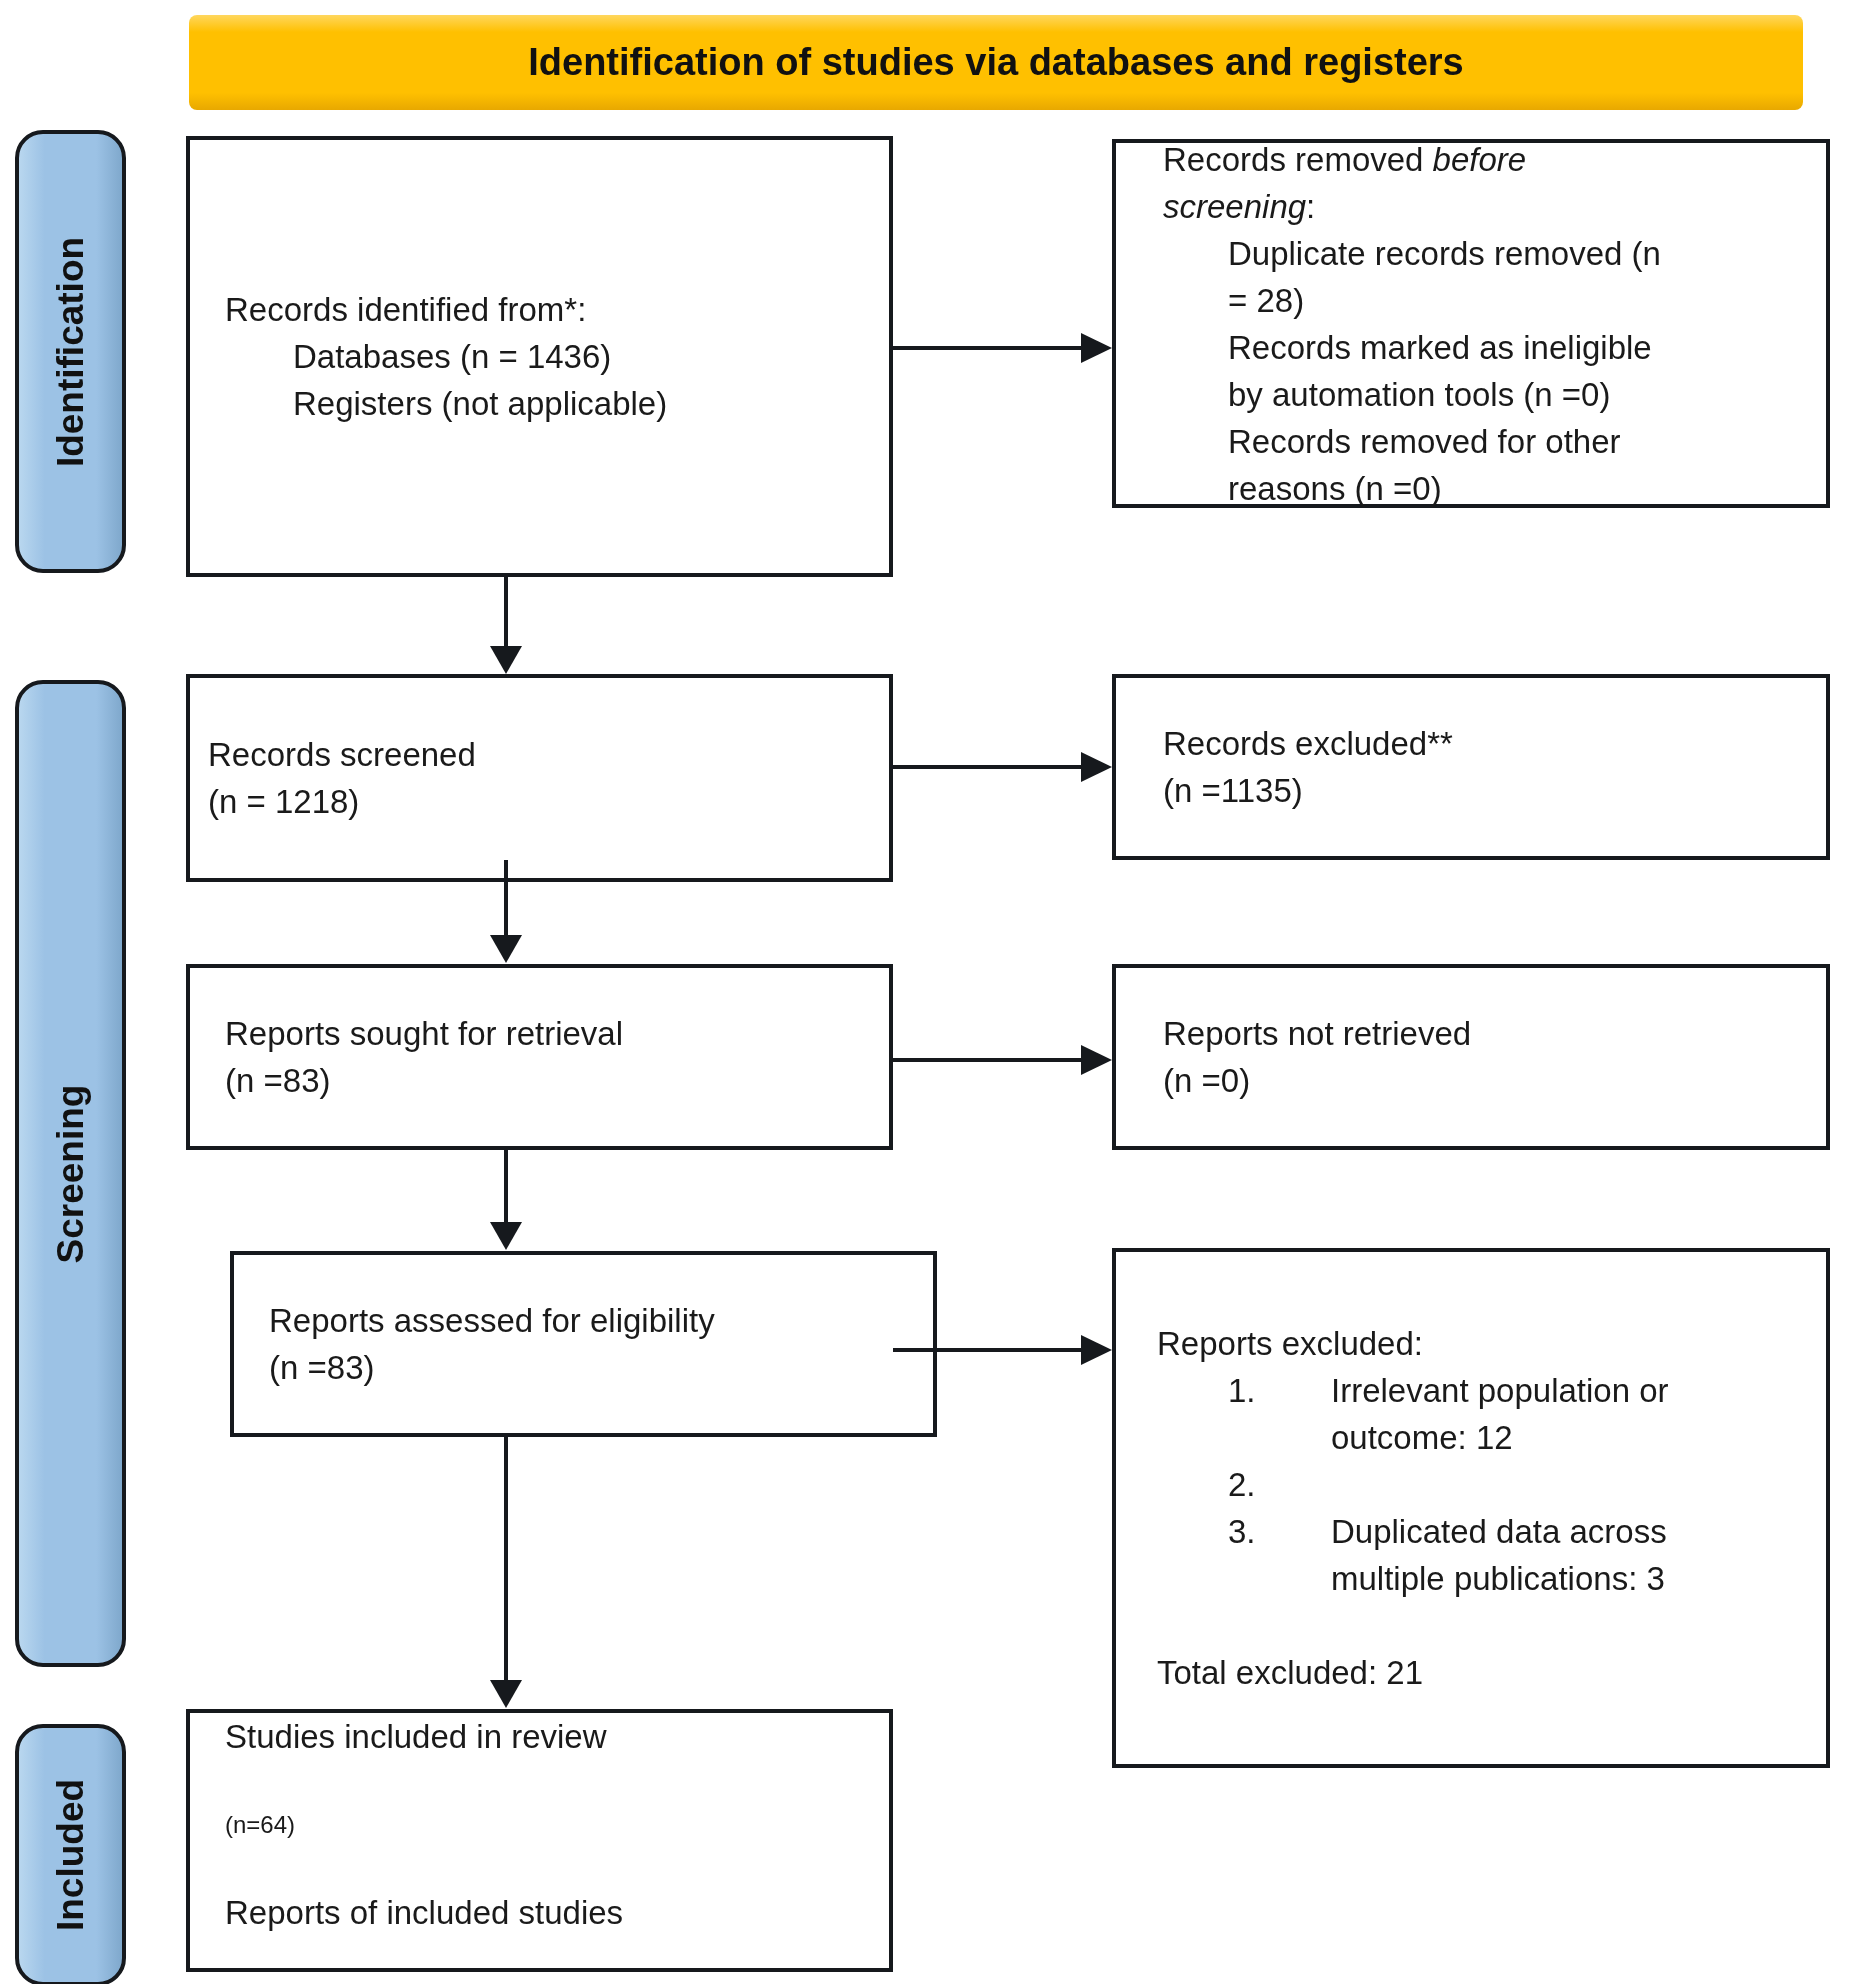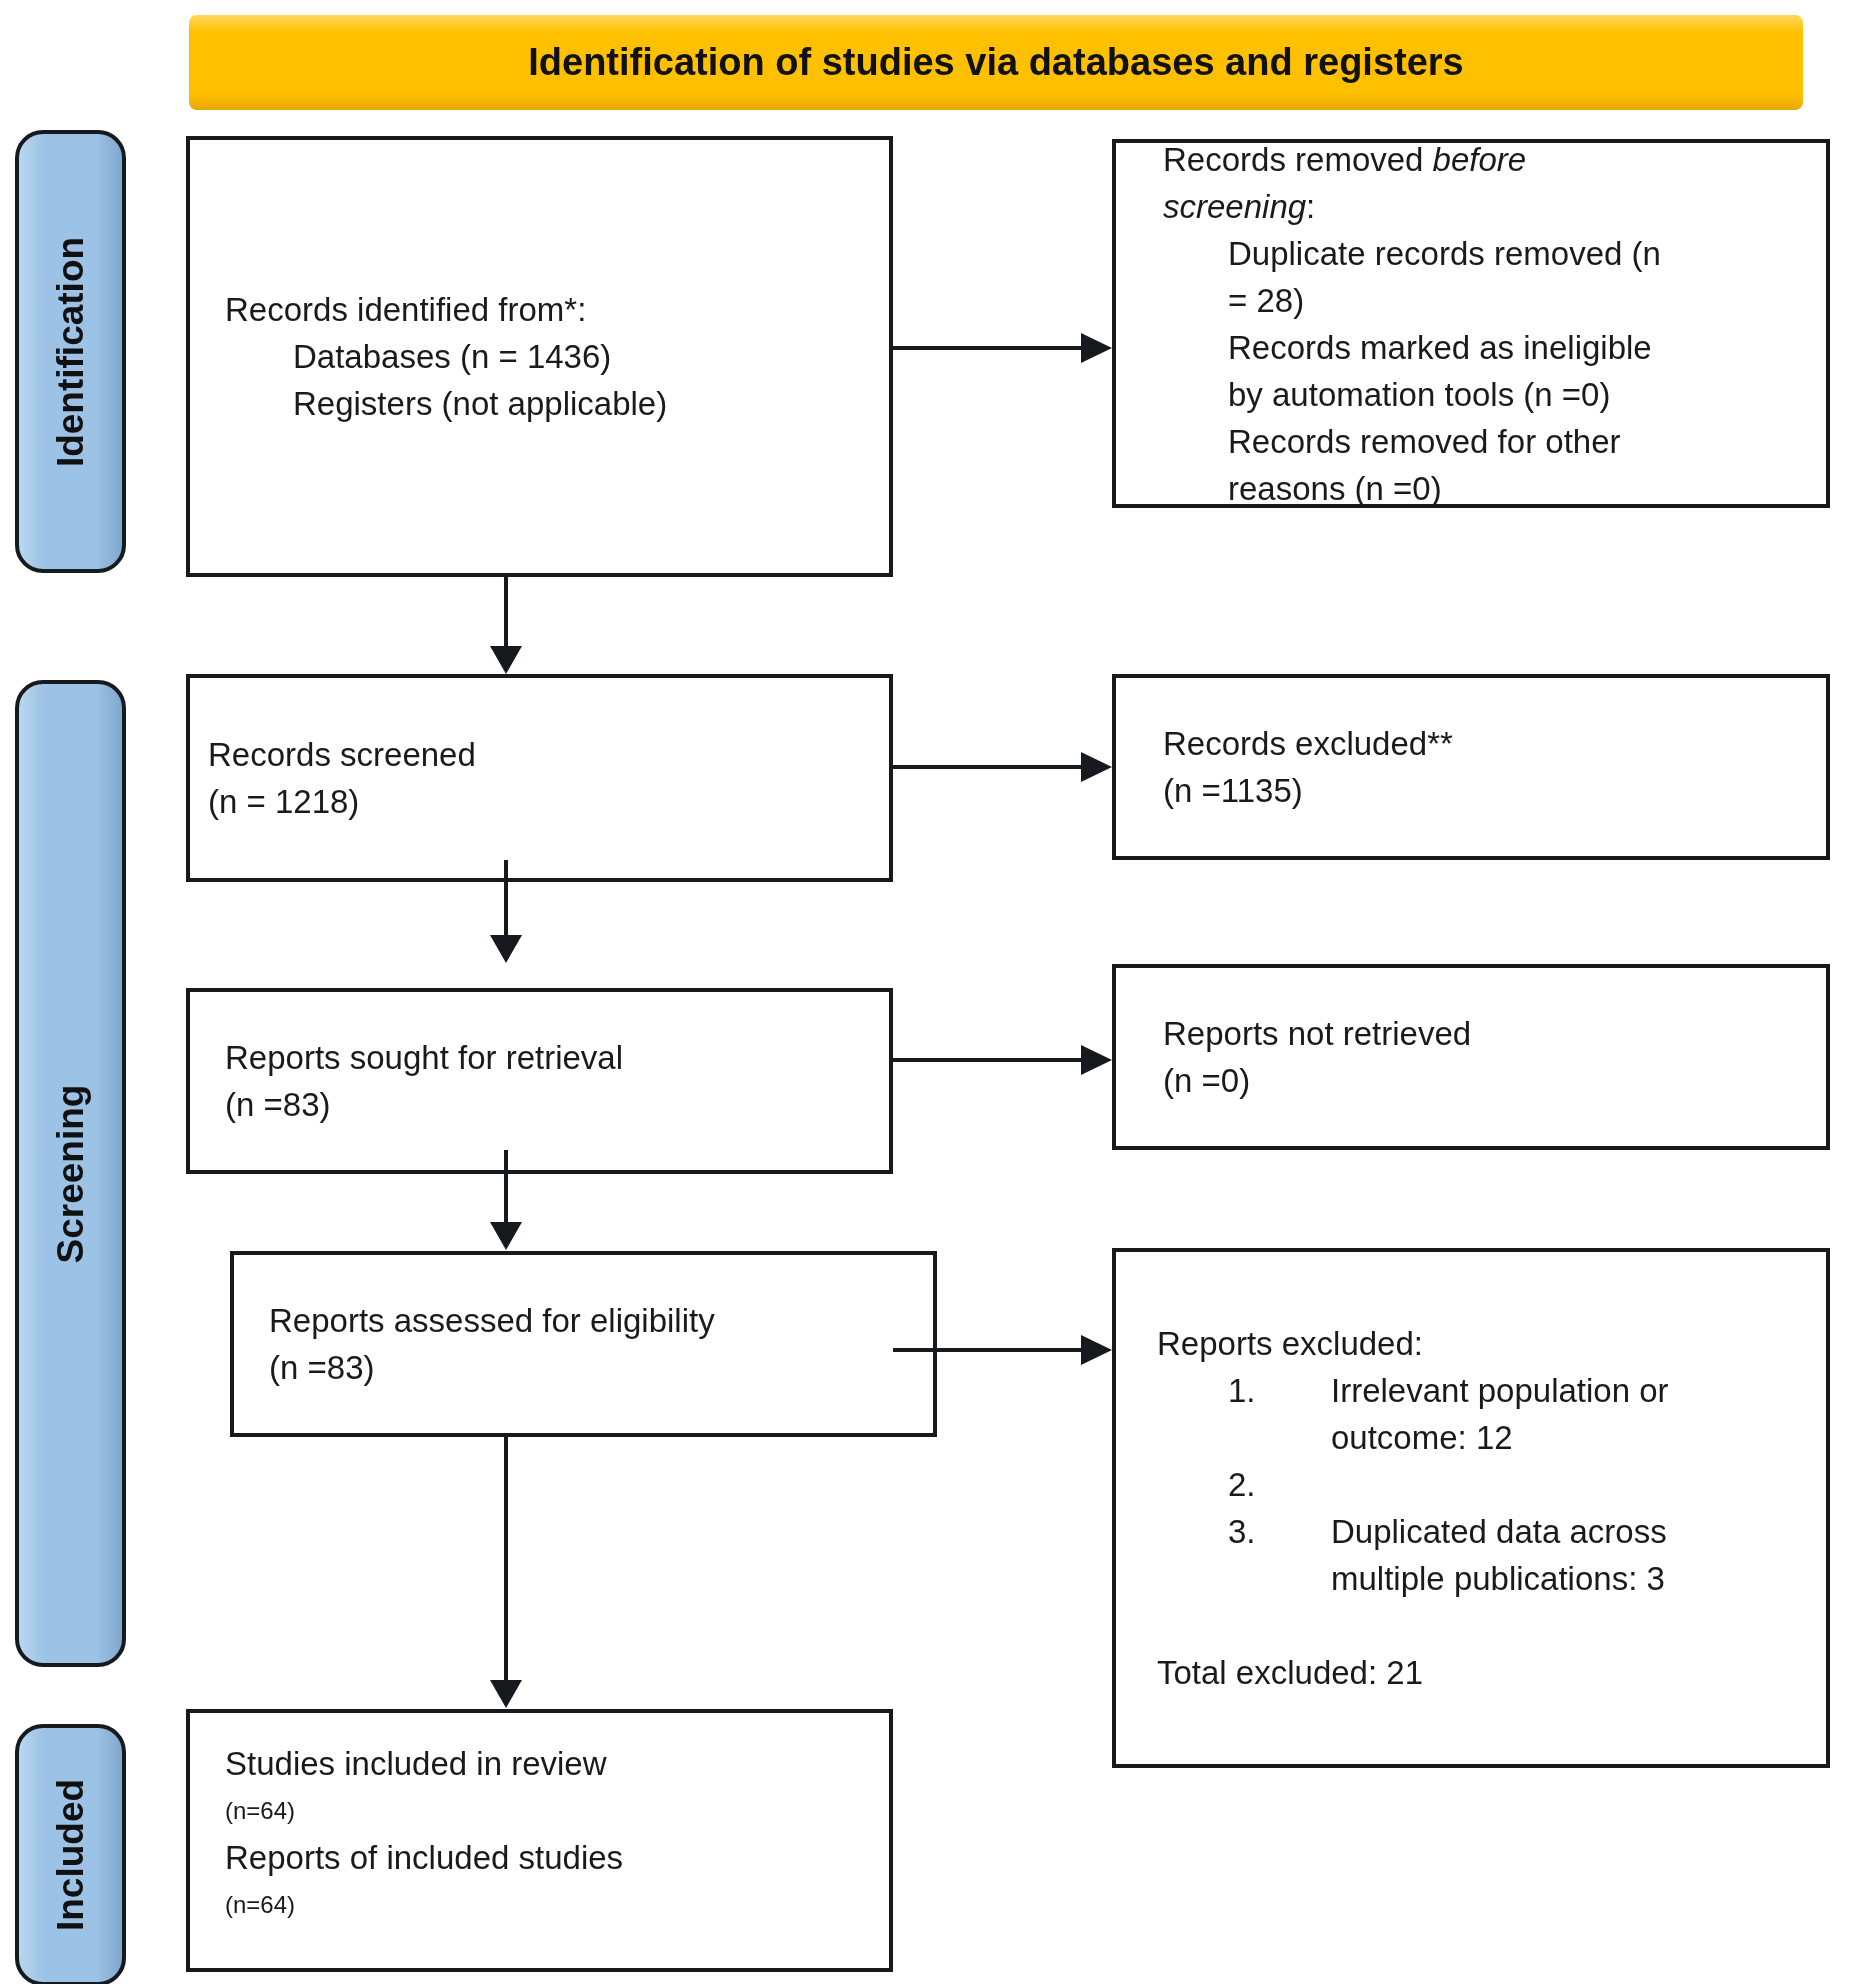--- a/index.html
+++ b/index.html
@@ -36,25 +36,25 @@
     font-size:33px;line-height:47px;
     display:flex;flex-direction:column;justify-content:center;
     box-sizing:border-box;
   }
   .col-l{left:186px;width:707px;}
   .col-r{left:1112px;width:718px;}
   #box-identified{top:136px;height:441px;padding-left:35px;padding-right:12px;}
   #box-removed{top:139px;height:369px;padding-left:47px;padding-right:12px;}
   #box-screened{top:674px;height:208px;padding-left:18px;}
   #box-excluded{top:674px;height:186px;padding-left:47px;}
-  #box-sought{top:964px;height:186px;padding-left:35px;margin-top:24px;}
+  #box-sought{top:964px;height:186px;padding-left:35px;}
   #box-notretrieved{top:964px;height:186px;padding-left:47px;}
   #box-assessed{top:1251px;height:186px;padding-left:35px;margin-left:44px;}
   #box-reportsexcluded{top:1248px;height:520px;padding-left:41px;padding-right:18px;}
-  #box-included{top:1709px;height:263px;padding-left:35px;justify-content:flex-start;padding-top:27px;}
+  #box-included{top:1709px;height:263px;padding-left:35px;justify-content:flex-start;gap:41px;}
   .indent{margin-left:68px;}
   .hang{margin-left:65px;}
   .small{font-size:24px;line-height:47px;}
   .it{font-style:italic;}
   .olitem{display:flex;}
   .olnum{flex:0 0 103px;margin-left:71px;}
   .oltxt{flex:1;}
   .total-line{margin-top:47px;}
   
   .vline{position:absolute;width:4.1px;background:#16191d;left:504px;}

